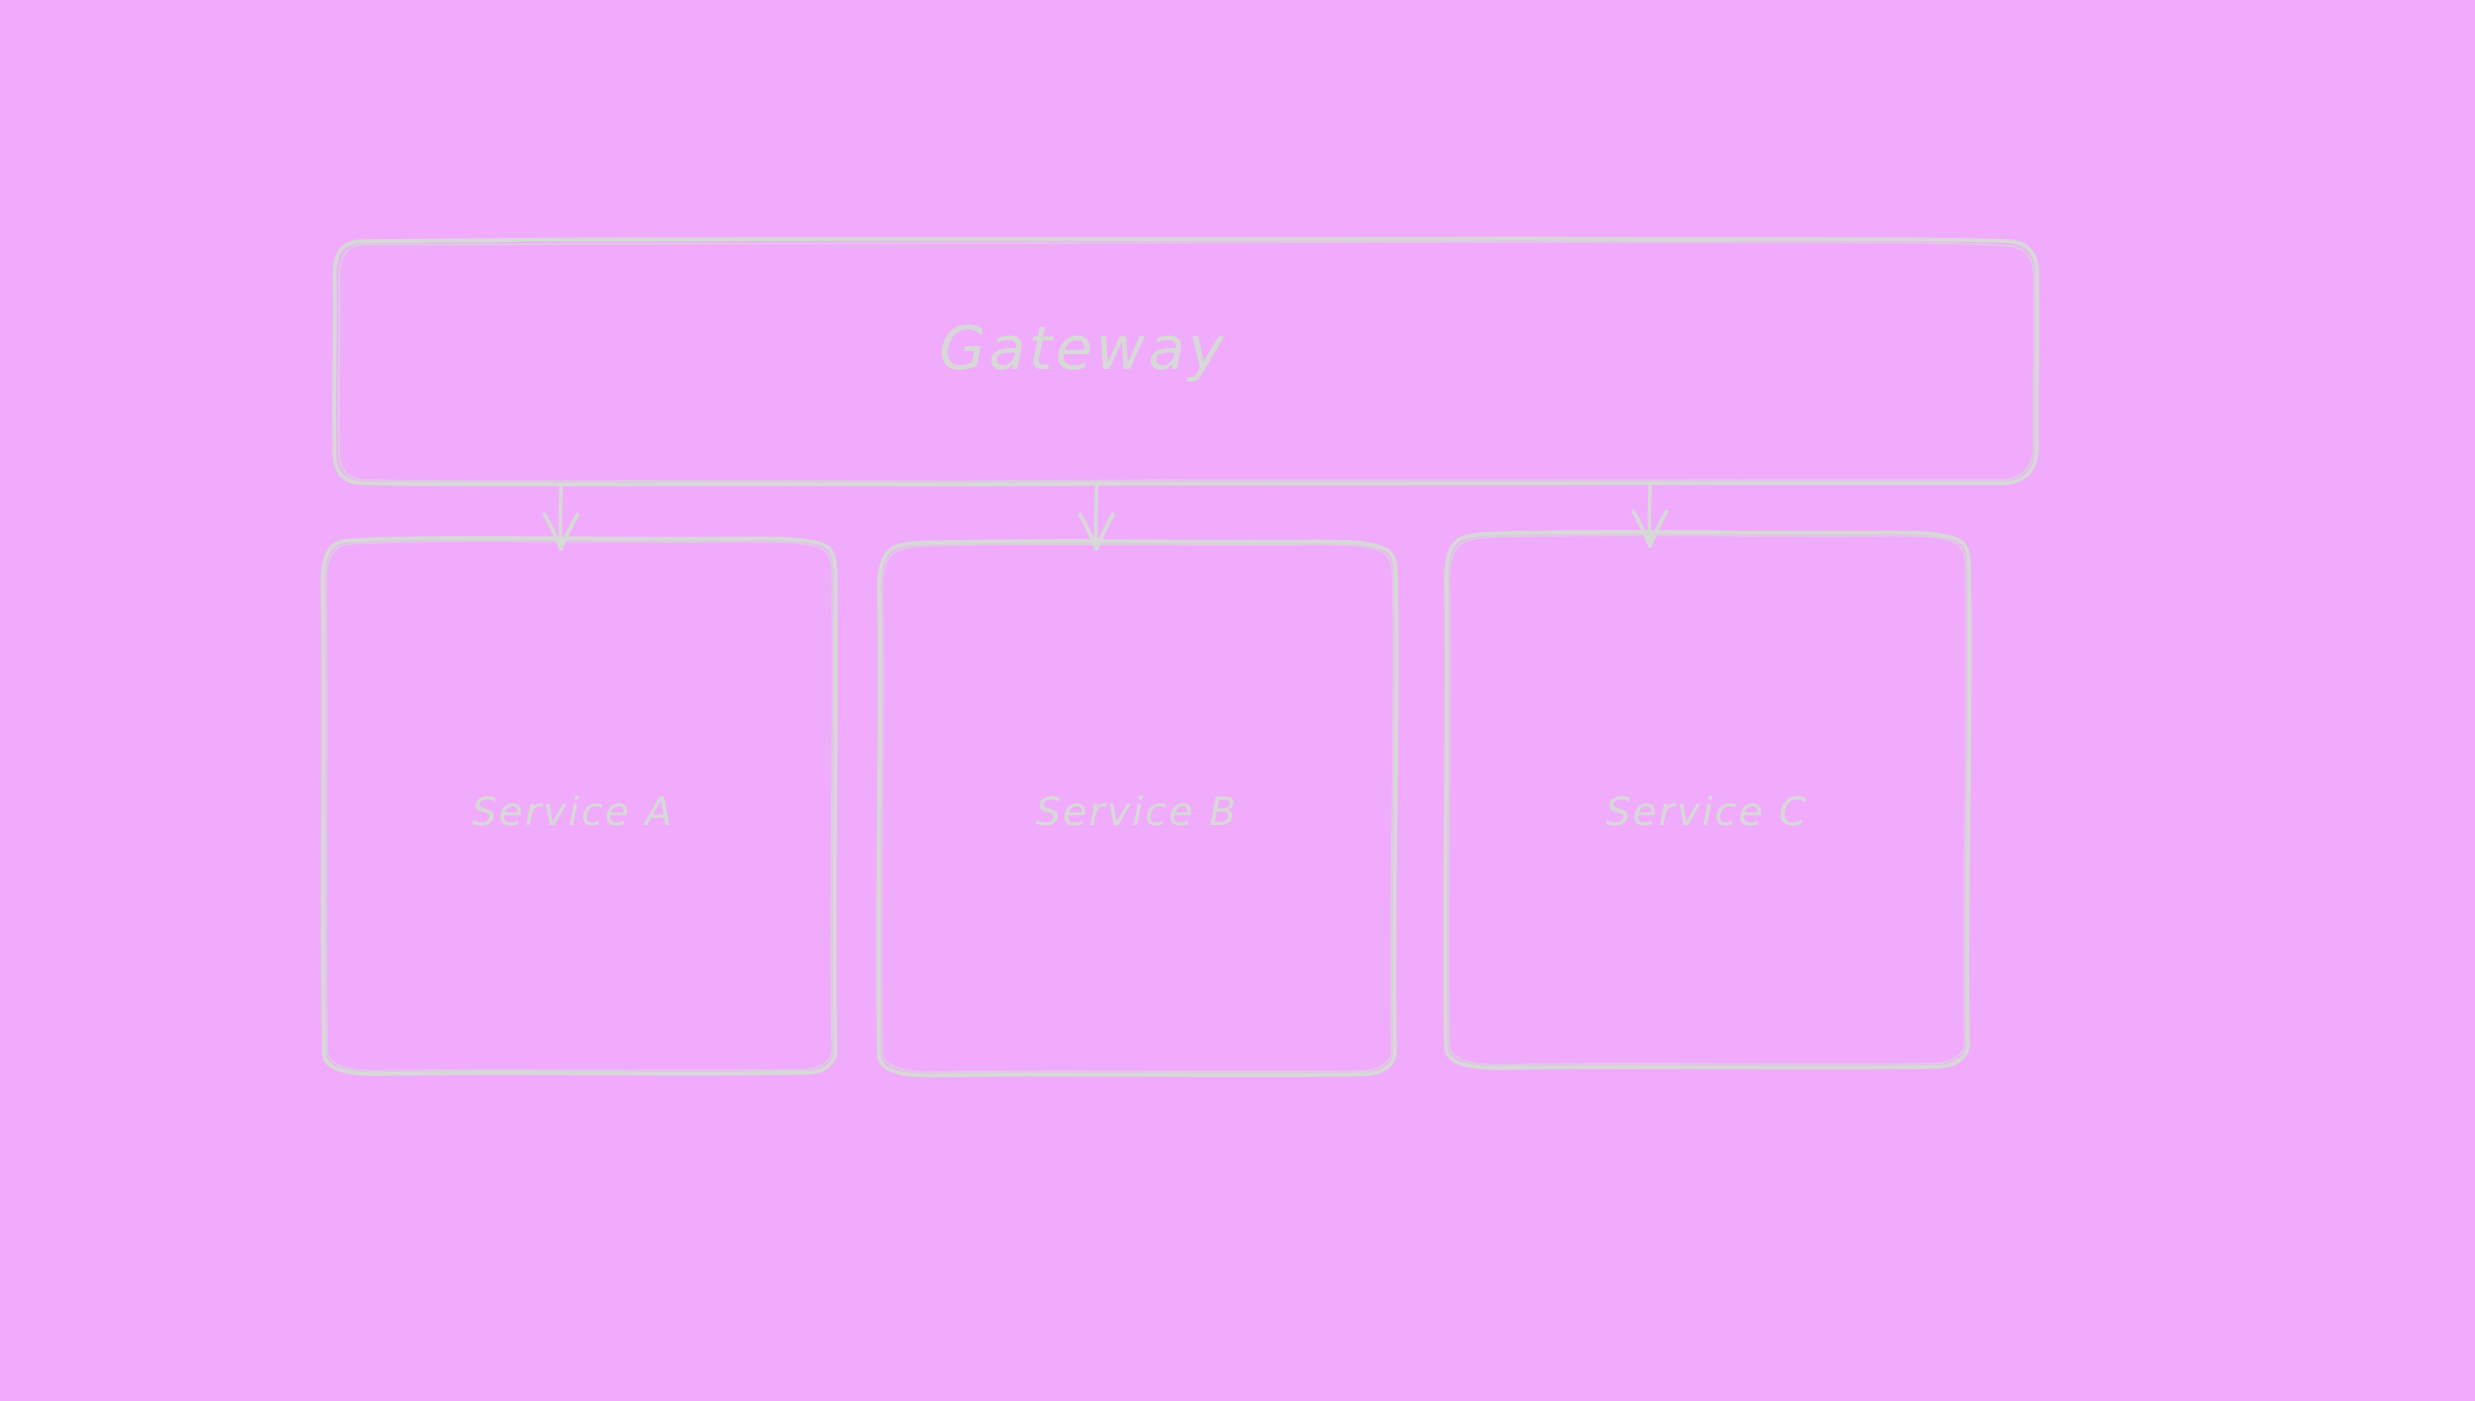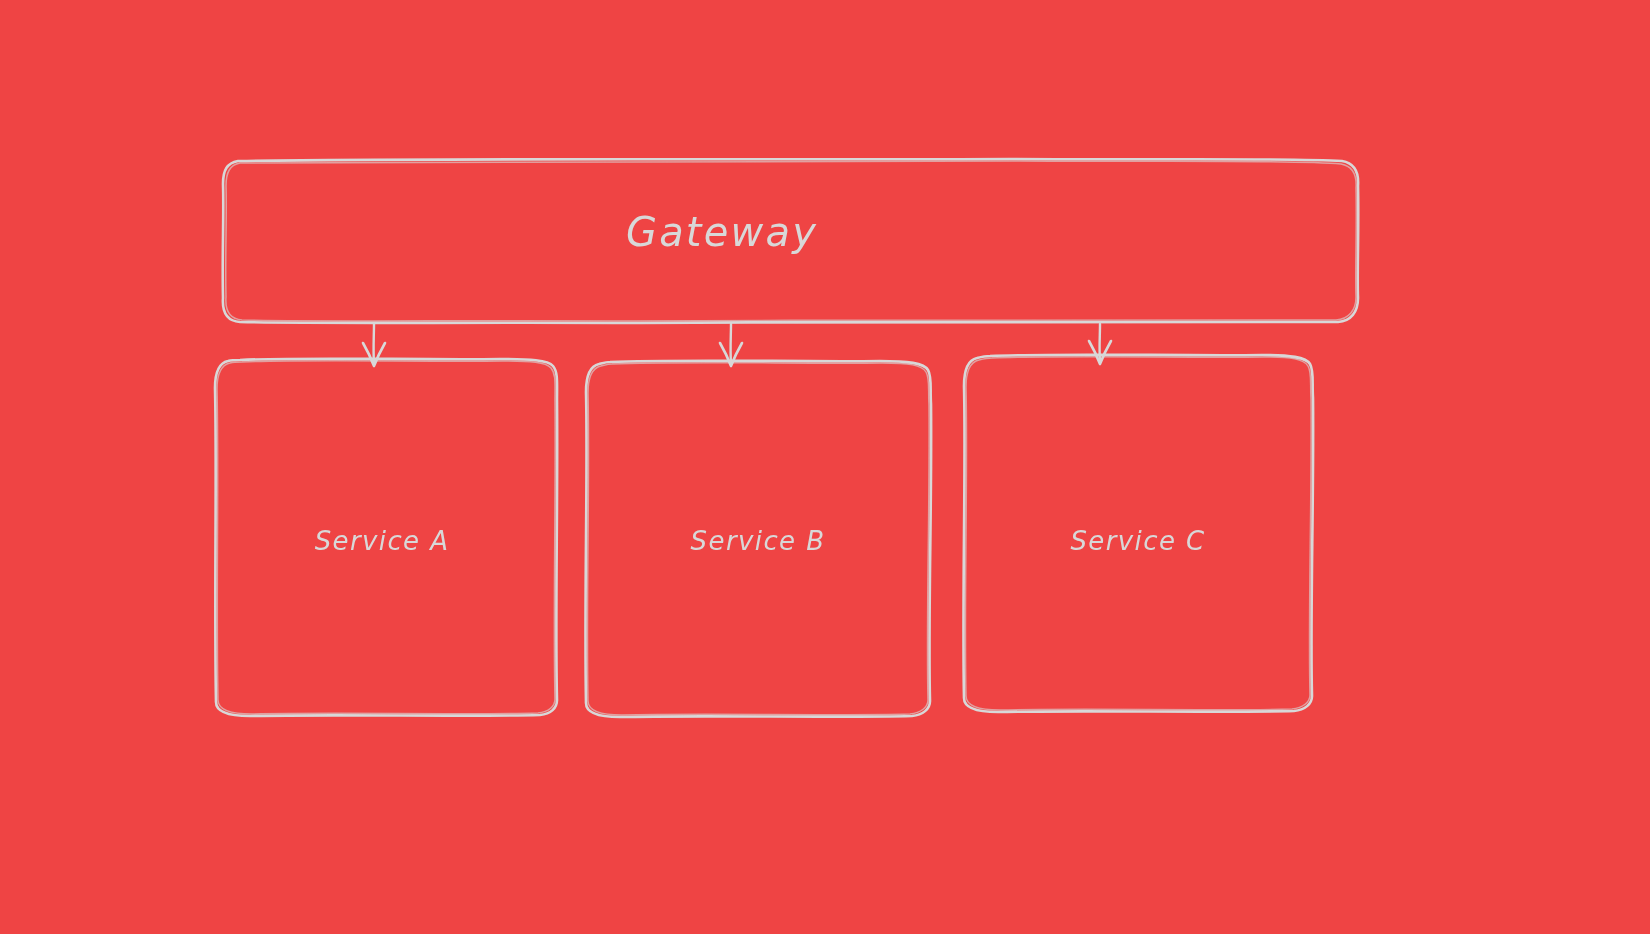--- a/index.html
+++ b/index.html
@@ -13,21 +13,21 @@
 
   body {
     background: #141414;
     font-family: "DejaVu Sans", sans-serif;
   }
 
   #canvas {
     position: relative;
     width: 1650px;
     height: 934px;
-    background: #ef4444;
+    background: #f0abfc;
   }
 
   
   #diagram-svg {
     position: absolute;
     left: 0;
     top: 0;
     width: 1650px;
     height: 934px;
     display: block;

